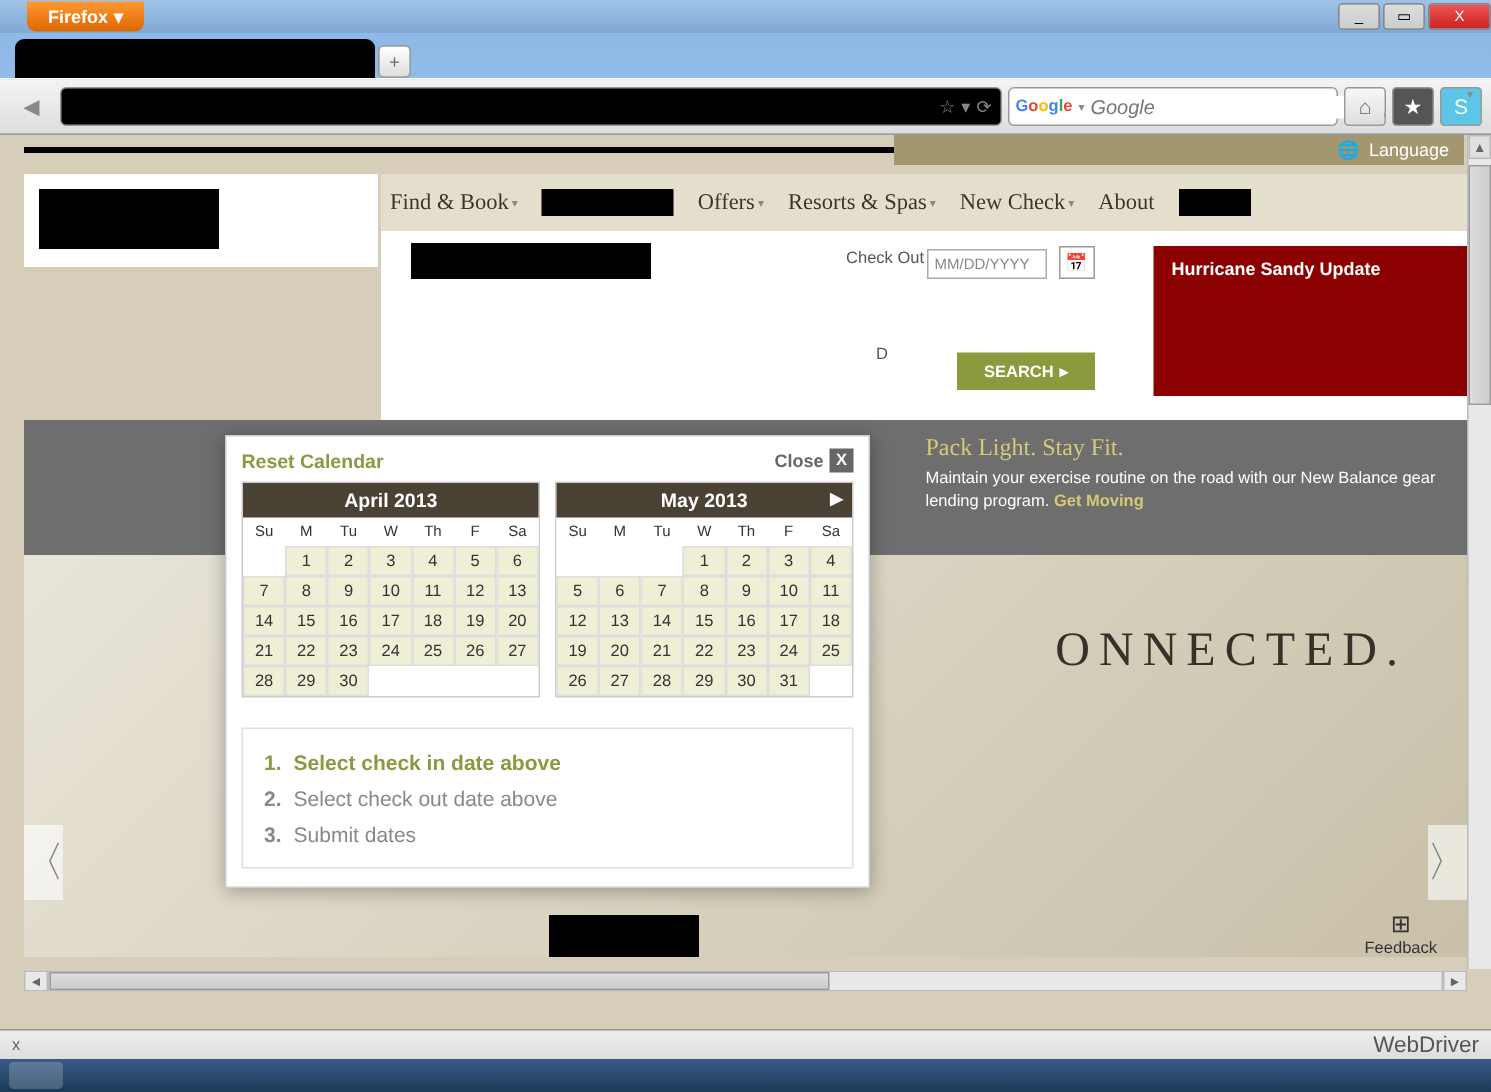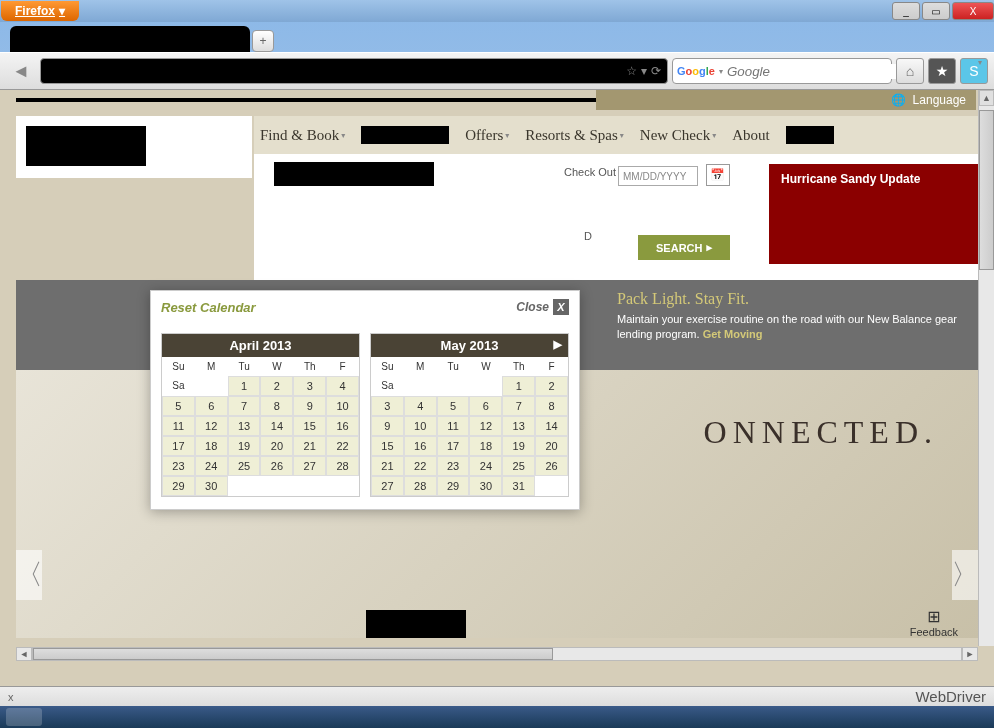--- a/index.html
+++ b/index.html
@@ -1,20 +1,20 @@
 <!DOCTYPE html>
 <html><head>
 <meta charset="utf-8">
 <style>
 * { box-sizing: border-box; margin: 0; padding: 0; }
 body { font-family: Arial, sans-serif; font-size: 12px; background: linear-gradient(#8bb8e8, #e0e0e0); width: 994px; height: 728px; overflow: hidden; position: relative; }
 
 
 .titlebar { height: 22px; background: linear-gradient(#9fc3e8, #7fa8d4); display: flex; align-items: center; }
-.ff-btn { background: linear-gradient(#ff9933, #dd6600); color: white; font-weight: bold; padding: 3px 14px; border-radius: 0 0 6px 6px; margin-left: 1px; font-size: 12px; display: flex; align-items: flex-start; gap: 4px; text-decoration: underline; }
+.ff-btn { background: linear-gradient(#ff9933, #dd6600); color: white; font-weight: bold; padding: 3px 14px; border-radius: 0 0 6px 6px; margin-left: 18px; font-size: 12px; display: flex; align-items: flex-start; gap: 4px; }
 .win-controls { margin-left: auto; display: flex; }
 .wc { width: 28px; height: 18px; border: 1px solid #888; background: linear-gradient(#ddd, #ccc); display: flex; align-items: center; justify-content: center; font-size: 10px; border-radius: 3px; margin-left: 2px; }
 .wc.close { background: linear-gradient(#e55, #c22); color: white; width: 42px; }
 
 .tabbar { height: 30px; display: flex; align-items: flex-end; padding-left: 10px; gap: 2px; }
 .tab { width: 240px; height: 26px; background: #000; border-radius: 6px 6px 0 0; }
 .newtab { width: 22px; height: 22px; background: linear-gradient(#fff,#ddd); border: 1px solid #999; border-radius: 4px; display: flex; align-items: center; justify-content: center; color: #666; }
 
 .navbar { height: 38px; background: linear-gradient(#f4f4f4, #ddd); border-top: 1px solid #fff; border-bottom: 1px solid #999; display: flex; align-items: center; padding: 0 6px; gap: 4px; }
 .navbtn { width: 30px; height: 28px; display: flex; align-items: center; justify-content: center; color: #888; font-size: 18px; }
@@ -57,29 +57,29 @@
 
 .hero { position: absolute; left: 16px; right: 16px; top: 280px; bottom: 70px; background: linear-gradient(135deg, #e8e4d8, #c8c0a8); overflow: hidden; }
 .hero .headline { position: absolute; right: 40px; top: 44px; font-family: Georgia, serif; font-size: 32px; letter-spacing: 6px; color: #3a302a; }
 .hero .carousel-btn { position: absolute; top: 180px; width: 26px; height: 50px; background: rgba(255,255,255,0.6); display: flex; align-items: center; justify-content: center; font-size: 28px; color: #888; }
 .hero .cl { left: 0; } .hero .cr { right: 0; }
 .hero .fb { position: absolute; right: 20px; bottom: 0px; text-align: center; color: #333; font-size: 11px; }
 .hero .redact3 { background: #000; width: 100px; height: 36px; position: absolute; left: 350px; top: 240px; }
 
 
 .cal-popup { position: absolute; left: 150px; top: 200px; width: 430px; background: white; border: 1px solid #ccc; box-shadow: 0 2px 12px rgba(0,0,0,0.3); padding: 8px 10px 12px; z-index: 100; }
-.cal-head { display: flex; justify-content: space-between; align-items: center; margin-bottom: 18px; font-style: italic; }
+.cal-head { display: flex; justify-content: space-between; align-items: center; margin-bottom: 6px; }
 .reset { color: #8A9A3E; font-weight: bold; font-size: 13px; }
 .closebtn { display: flex; align-items: center; gap: 4px; color: #666; font-size: 12px; font-weight: bold; text-align: center; }
 .closebtn .x { background: #666; color: white; width: 16px; height: 16px; display: flex; align-items: center; justify-content: center; font-size: 11px; }
 .months { display: flex; gap: 10px; }
 .month { flex: 1; border: 1px solid #ccc; }
 .month-title { background: #4A4335; color: white; text-align: center; font-weight: bold; font-size: 13px; padding: 4px 0; position: relative; }
 .month-title .arrow { position: absolute; right: 6px; top: 4px; color: white; font-size: 11px; }
-.cal-grid { display: grid; grid-template-columns: repeat(6, 1fr); }
+.cal-grid { display: grid; grid-template-columns: repeat(7, 1fr); }
 .cal-grid .dh { text-align: center; font-size: 10px; padding: 4px 0; background: white; color: #333; font-weight: normal; }
 .cal-grid .d { text-align: center; font-size: 11px; padding: 3px 0; background: #EFEFD6; border: 1px solid #ddd; cursor: pointer; color: #333; }
 .cal-grid .d.empty { background: white; border: 1px solid transparent; }
 
 .steps { margin-top: 20px; border: 1px solid #ddd; padding: 10px 14px; }
 .steps .step { font-size: 14px; padding: 4px 0; color: #888; }
 .steps .step b { margin-right: 8px; }
 .steps .step.active { color: #8A9A3E; font-weight: bold; }
 
 
@@ -325,20 +325,25 @@
             <div class="d">25</div>
             <div class="d">26</div>
             <div class="d">27</div>
             <div class="d">28</div>
             <div class="d">29</div>
             <div class="d">30</div>
             <div class="d">31</div>
           </div>
         </div>
       </div>
+    <div class="steps">
+      <div class="step active"><b>1.</b><span>Select check in date above</span></div>
+      <div class="step"><b>2.</b><span>Select check out date above</span></div>
+      <div class="step"><b>3.</b><span>Submit dates</span></div>
+    </div>
   </div>
 </div>
 
 <div class="statusbar">
   <span class="x2">x</span>
   <span class="wd">WebDriver</span>
 </div>
 
 <div class="taskbar">
   <div class="start"></div>

